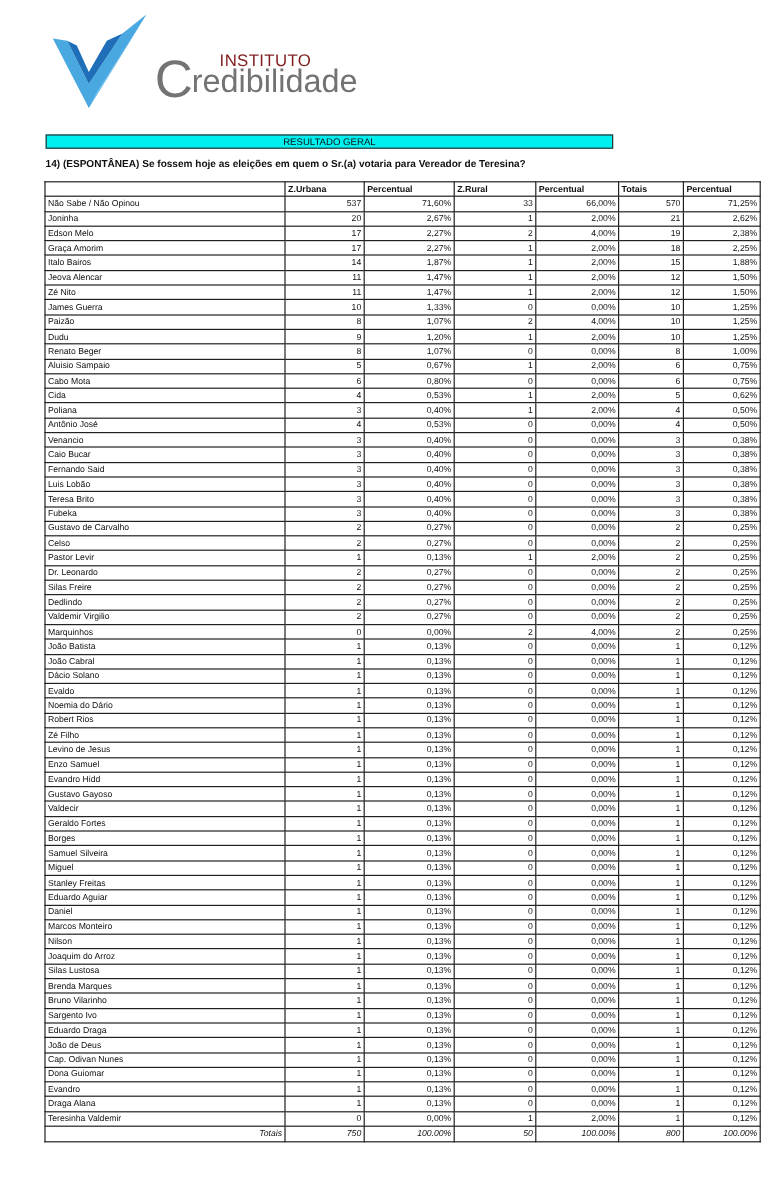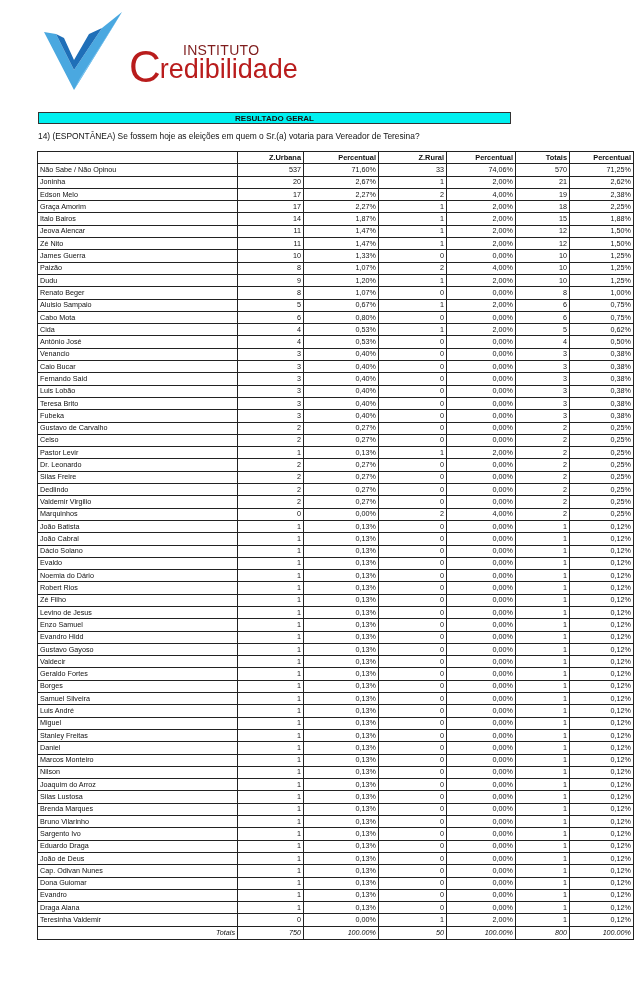--- a/index.html
+++ b/index.html
@@ -1,26 +1,26 @@
 <!DOCTYPE html>
 <html><head>
 <meta charset="utf-8">
 <style>
   html, body { margin: 0; padding: 0; background: #ffffff; }
   body { width: 640px; height: 1000px; position: relative; overflow: hidden; font-family: "Liberation Sans", sans-serif; color: #111; }
   .logo { position: absolute; left: 44px; top: 12px; width: 230px; height: 80px; }
   .logo svg { position: absolute; left: 0; top: 0; }
   .logo .inst { position: absolute; left: 139px; top: 30px; font-size: 14px; color: #7f1d1d; letter-spacing: 0.3px; }
-  .logo .cred { position: absolute; left: 85px; top: 40px; font-size: 27px; color: #b91c1c; letter-spacing: 0px; line-height: 30px; }
+  .logo .cred { position: absolute; left: 85px; top: 40px; font-size: 27px; color: #737373; letter-spacing: 0px; line-height: 30px; }
   .logo .cred .bigc { font-size: 44px; font-weight: normal; vertical-align: -4px; margin-right: -1px; }
-  .banner { position: absolute; left: 38px; top: 112px; width: 473px; height: 12px; background: #00f0f0; border: 1px solid #333; box-sizing: border-box; font-size: 8px; font-weight: bold; text-align: center; line-height: 11px; color: #111; }
-  .question { position: absolute; left: 38px; top: 131px; font-size: 8.4px; font-weight: normal; color: #111; white-space: nowrap; }
+  .banner { position: absolute; left: 38px; top: 112px; width: 473px; height: 12px; background: #00f0f0; border: 1px solid #333; box-sizing: border-box; font-size: 8px; font-weight: normal; text-align: center; line-height: 11px; color: #111; }
+  .question { position: absolute; left: 38px; top: 131px; font-size: 8.4px; font-weight: bold; color: #111; white-space: nowrap; }
   table.res { position: absolute; left: 37px; top: 151px; width: 596px; border-collapse: collapse; table-layout: fixed; font-size: 7.2px; }
   table.res td, table.res th { border: 1px solid #222; padding: 0 2px; height: 11.3px; line-height: 10px; white-space: nowrap; overflow: hidden; }
-  table.res th { font-weight: bold; text-align: right; font-size: 7.4px; }
+  table.res th { font-weight: bold; text-align: left; font-size: 7.4px; }
   table.res td.num { text-align: right; }
   table.res td.name { text-align: left; }
   table.res tr.totals td { font-style: italic; text-align: right; height: 12px; }
   col.c0 { width: 200px; } col.c1 { width: 66px; } col.c2 { width: 75px; } col.c3 { width: 68px; } col.c4 { width: 69px; } col.c5 { width: 54px; } col.c6 { width: 64px; }
 </style>
 </head>
 <body>
 
 <div class="logo">
   <svg width="90" height="80" viewBox="0 0 90 80">
@@ -56,21 +56,21 @@
       <th>Totais</th>
       <th>Percentual</th>
     </tr>
   </thead>
   <tbody id="tbody">
       <tr>
         <td class="name">Não Sabe / Não Opinou</td>
         <td class="num">537</td>
         <td class="num">71,60%</td>
         <td class="num">33</td>
-        <td class="num">74,06%</td>
+        <td class="num">66,00%</td>
         <td class="num">570</td>
         <td class="num">71,25%</td>
       </tr>
       <tr>
         <td class="name">Joninha</td>
         <td class="num">20</td>
         <td class="num">2,67%</td>
         <td class="num">1</td>
         <td class="num">2,00%</td>
         <td class="num">21</td>
@@ -178,20 +178,29 @@
       <tr>
         <td class="name">Cida</td>
         <td class="num">4</td>
         <td class="num">0,53%</td>
         <td class="num">1</td>
         <td class="num">2,00%</td>
         <td class="num">5</td>
         <td class="num">0,62%</td>
       </tr>
       <tr>
+        <td class="name">Poliana</td>
+        <td class="num">3</td>
+        <td class="num">0,40%</td>
+        <td class="num">1</td>
+        <td class="num">2,00%</td>
+        <td class="num">4</td>
+        <td class="num">0,50%</td>
+      </tr>
+      <tr>
         <td class="name">Antônio José</td>
         <td class="num">4</td>
         <td class="num">0,53%</td>
         <td class="num">0</td>
         <td class="num">0,00%</td>
         <td class="num">4</td>
         <td class="num">0,50%</td>
       </tr>
       <tr>
         <td class="name">Venancio</td>
@@ -448,39 +457,39 @@
       <tr>
         <td class="name">Samuel Silveira</td>
         <td class="num">1</td>
         <td class="num">0,13%</td>
         <td class="num">0</td>
         <td class="num">0,00%</td>
         <td class="num">1</td>
         <td class="num">0,12%</td>
       </tr>
       <tr>
-        <td class="name">Luis André</td>
-        <td class="num">1</td>
-        <td class="num">0,13%</td>
-        <td class="num">0</td>
-        <td class="num">0,00%</td>
-        <td class="num">1</td>
-        <td class="num">0,12%</td>
-      </tr>
-      <tr>
         <td class="name">Miguel</td>
         <td class="num">1</td>
         <td class="num">0,13%</td>
         <td class="num">0</td>
         <td class="num">0,00%</td>
         <td class="num">1</td>
         <td class="num">0,12%</td>
       </tr>
       <tr>
         <td class="name">Stanley Freitas</td>
+        <td class="num">1</td>
+        <td class="num">0,13%</td>
+        <td class="num">0</td>
+        <td class="num">0,00%</td>
+        <td class="num">1</td>
+        <td class="num">0,12%</td>
+      </tr>
+      <tr>
+        <td class="name">Eduardo Aguiar</td>
         <td class="num">1</td>
         <td class="num">0,13%</td>
         <td class="num">0</td>
         <td class="num">0,00%</td>
         <td class="num">1</td>
         <td class="num">0,12%</td>
       </tr>
       <tr>
         <td class="name">Daniel</td>
         <td class="num">1</td>

